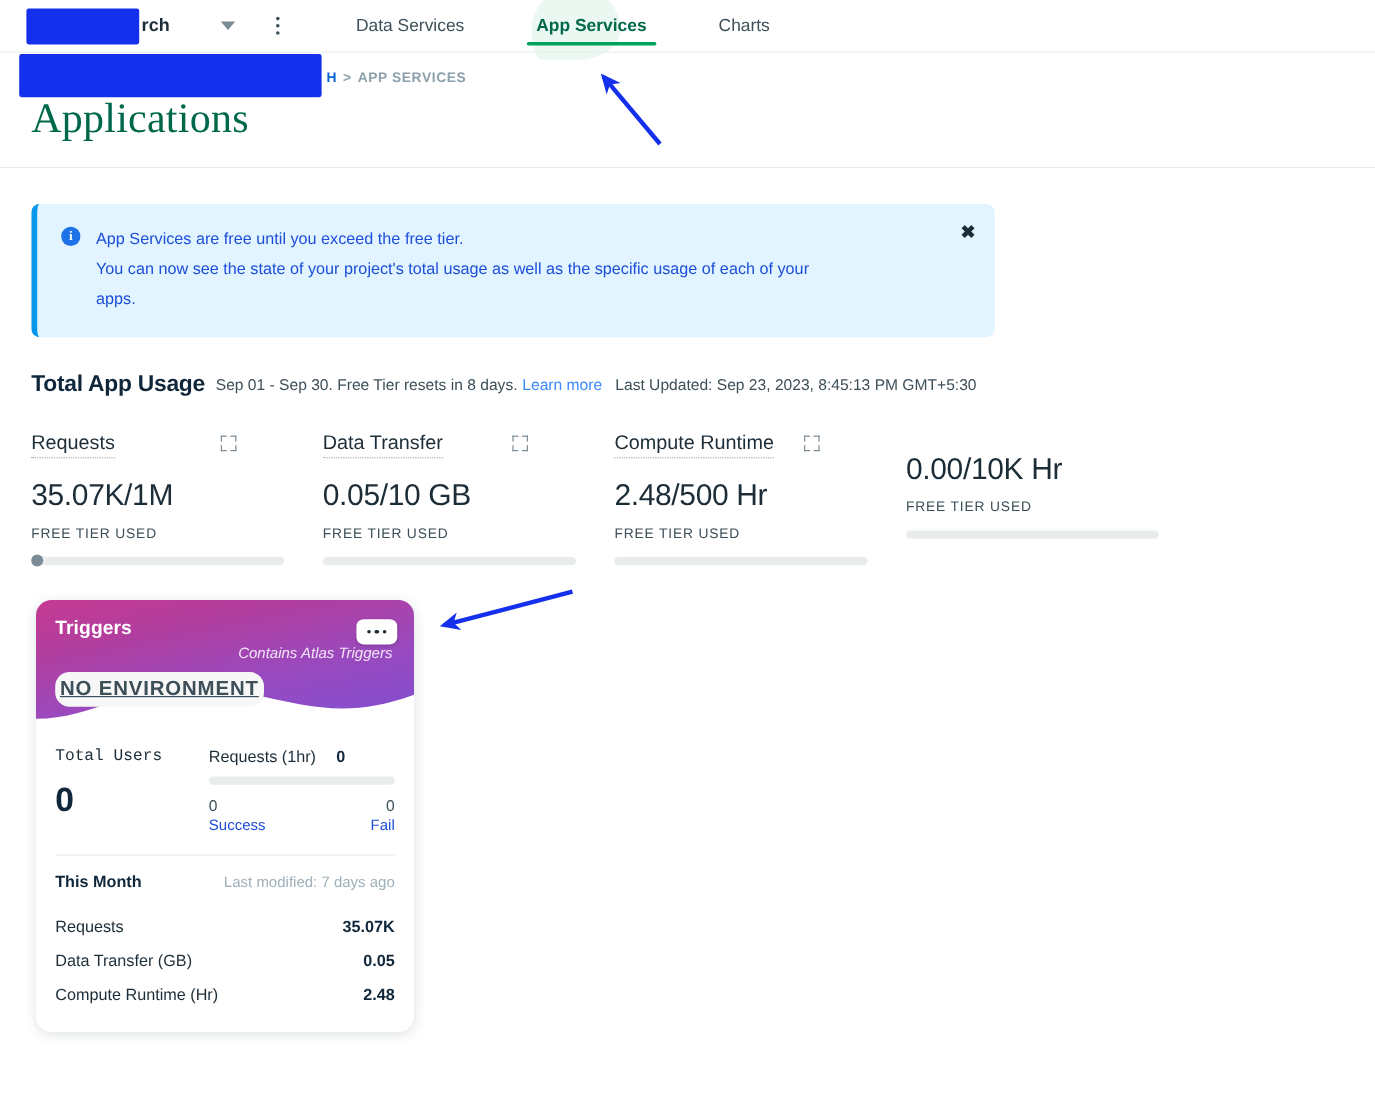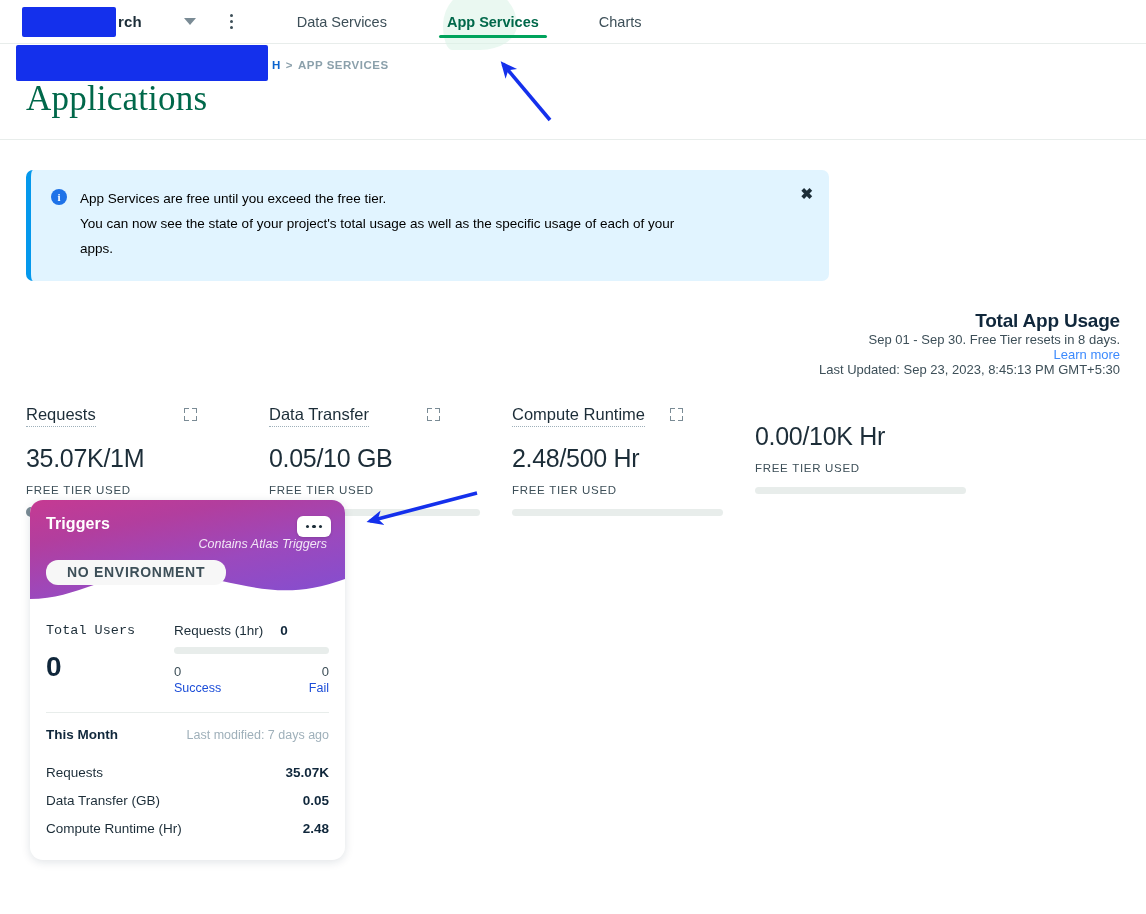--- a/index.html
+++ b/index.html
@@ -153,38 +153,37 @@
     width: 16px; height: 16px;
     border-radius: 50%;
     background: #1e72e8;
     color: #fff;
     font-size: 11px;
     font-weight: 700;
     font-family: "Liberation Serif", serif;
     display: flex; align-items: center; justify-content: center;
     margin-top: 2px;
   }
-  .banner-text { font-size: 13.5px; line-height: 1.85; color: #000000; max-width: 690px; }
+  .banner-text { font-size: 13.5px; line-height: 1.85; color: #1d4ed8; max-width: 690px; }
   .banner-close {
     position: absolute;
     right: 16px; top: 16px;
     font-size: 15px;
     font-weight: 700;
     color: #1c2d38;
     cursor: pointer;
     line-height: 1;
   }
 
   
   .usage-head {
     margin-top: 29px;
     display: flex;
-    align-items: flex-end;
+    align-items: center;
     flex-wrap: nowrap;
-    flex-direction: column;
   }
   .usage-title { font-size: 19px; font-weight: 700; color: #10273b; letter-spacing: -.2px; }
   .usage-meta { font-size: 13px; color: #3d4f58; margin-left: 9px; }
   .usage-link { font-size: 13px; color: #3c8afd; margin-left: 4px; cursor: pointer; }
   .usage-updated { font-size: 13px; color: #3d4f58; margin-left: 11px; }
 
   
   .stats {
     display: flex;
     margin-top: 28px;
@@ -281,26 +280,26 @@
     font-style: italic;
     color: #f2e6f6;
     margin-top: 4px;
     position: relative; z-index: 2; text-align: right;
   }
   .env-badge {
     display: inline-block;
     margin-top: 9px;
     background: #f7f7f7;
     color: #3d4f58;
-    font-size: 14px;
+    font-size: 17px;
     font-weight: 700;
     letter-spacing: .7px;
-    padding: 4px 21px 5px;
+    padding: 4px 4px 5px;
     border-radius: 12px;
-    position: relative; z-index: 2;
+    position: relative; z-index: 2; text-decoration: underline;
   }
   .card-menu {
     position: absolute;
     right: 14px; top: 16px;
     width: 34px; height: 21px;
     background: #fff;
     border-radius: 6px;
     display: flex; align-items: center; justify-content: center;
     gap: 3px;
     cursor: pointer;

